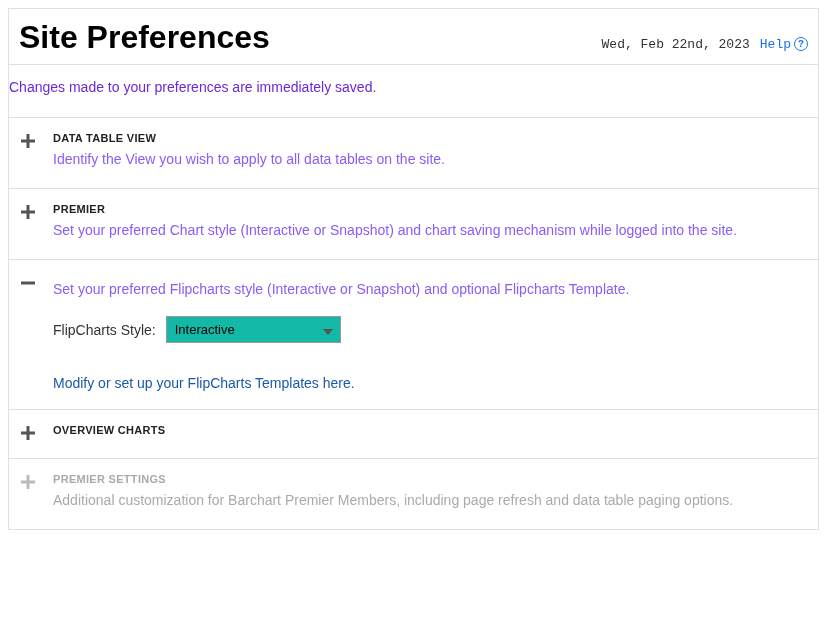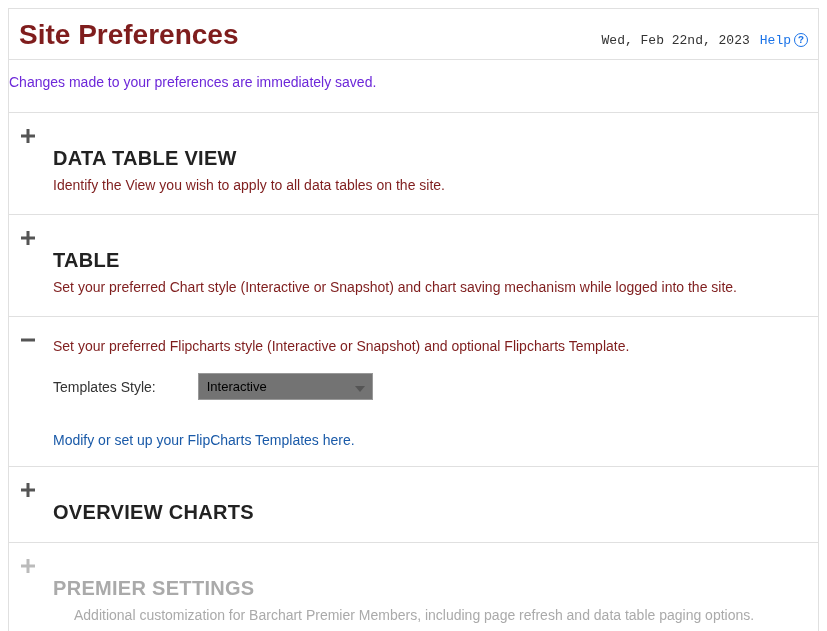--- a/index.html
+++ b/index.html
@@ -15,23 +15,23 @@
       padding: 0;
     }
     .header {
       display: flex;
       align-items: baseline;
       justify-content: space-between;
       padding: 10px 10px 8px 10px;
       border-bottom: 1px solid #e0e0e0;
     }
     .header h1 {
-      font-size: 28px;
+      font-size: 32px;
       font-weight: 600;
-      color: #7f1d1d;
+      color: #000000;
     }
     .header-right {
       display: flex;
       align-items: center;
       gap: 10px;
       font-size: 13px;
       font-family: Liberation Mono, monospace;
     }
     .help-link {
       color: #1a73e8;
@@ -75,59 +75,57 @@
       cursor: pointer;
       display: flex;
       align-items: center;
       justify-content: center;
       margin-top: 2px;
     }
     .toggle-icon svg { width: 14px; height: 14px; }
     .toggle-icon.disabled { color: #bbb; }
     .section-content { flex: 1; }
     .section-title {
-      font-size: 20px;
+      font-size: 11px;
       font-weight: 700;
       color: #222;
       letter-spacing: 0.3px;
-      margin-top: 20px;
     }
     .section-title.disabled { color: #aaa; }
     .section-desc {
       font-size: 14px;
-      color: #7f1d1d;
+      color: #8b5cf6;
       margin-top: 5px;
       line-height: 1.5;
     }
-    .section-desc.disabled { color: #aaa; margin-left: 21px; }
+    .section-desc.disabled { color: #aaa; }
     .form-row {
       display: flex;
       align-items: center;
       gap: 10px;
       margin-top: 16px;
     }
     .form-label {
       font-size: 14px;
       color: #333;
     }
     .select-wrap {
       position: relative;
       display: inline-block;
     }
     select {
       appearance: none;
       -webkit-appearance: none;
       border: 1px solid #999;
-      background: #737373;
+      background: #14b8a6;
       padding: 5px 30px 5px 8px;
       font-size: 13px;
       font-family: inherit;
       cursor: pointer;
       min-width: 175px;
-      margin-left: 32px;
     }
     .select-arrow {
       position: absolute;
       right: 8px;
       top: 50%;
       transform: translateY(-50%);
       pointer-events: none;
       color: #555;
     }
     .section-link {
@@ -175,38 +173,38 @@
 
   <div class="section">
     <div class="section-header">
       <div class="toggle-icon">
         <svg viewBox="0 0 14 14">
             <rect x="5.5" y="0" width="3" height="14" fill="currentColor"></rect>
             <rect x="0" y="5.5" width="14" height="3" fill="currentColor"></rect>
           </svg>
       </div>
       <div class="section-content">
-        <div class="section-title">TABLE</div>
+        <div class="section-title">PREMIER</div>
         <div class="section-desc">Set your preferred Chart style (Interactive or Snapshot) and chart saving mechanism while logged into the site.</div>
       </div>
     </div>
   </div>
 
   <div class="section">
     <div class="section-header">
       <div class="toggle-icon">
         <svg viewBox="0 0 14 14">
             <rect x="0" y="5.5" width="14" height="3" fill="currentColor"></rect>
           </svg>
       </div>
       <div class="section-content">
         <div class="section-desc">Set your preferred Flipcharts style (Interactive or Snapshot) and optional Flipcharts Template.</div>
 
         <div class="form-row">
-          <span class="form-label">Templates Style:</span>
+          <span class="form-label">FlipCharts Style:</span>
           <span class="select-wrap">
             <select>
               <option>Interactive</option>
             </select>
             <span class="select-arrow">
               <svg width="10" height="6" viewBox="0 0 10 6">
                   <path d="M0 0 L5 6 L10 0 Z" fill="currentColor"></path>
                 </svg>
             </span>
           </span>

